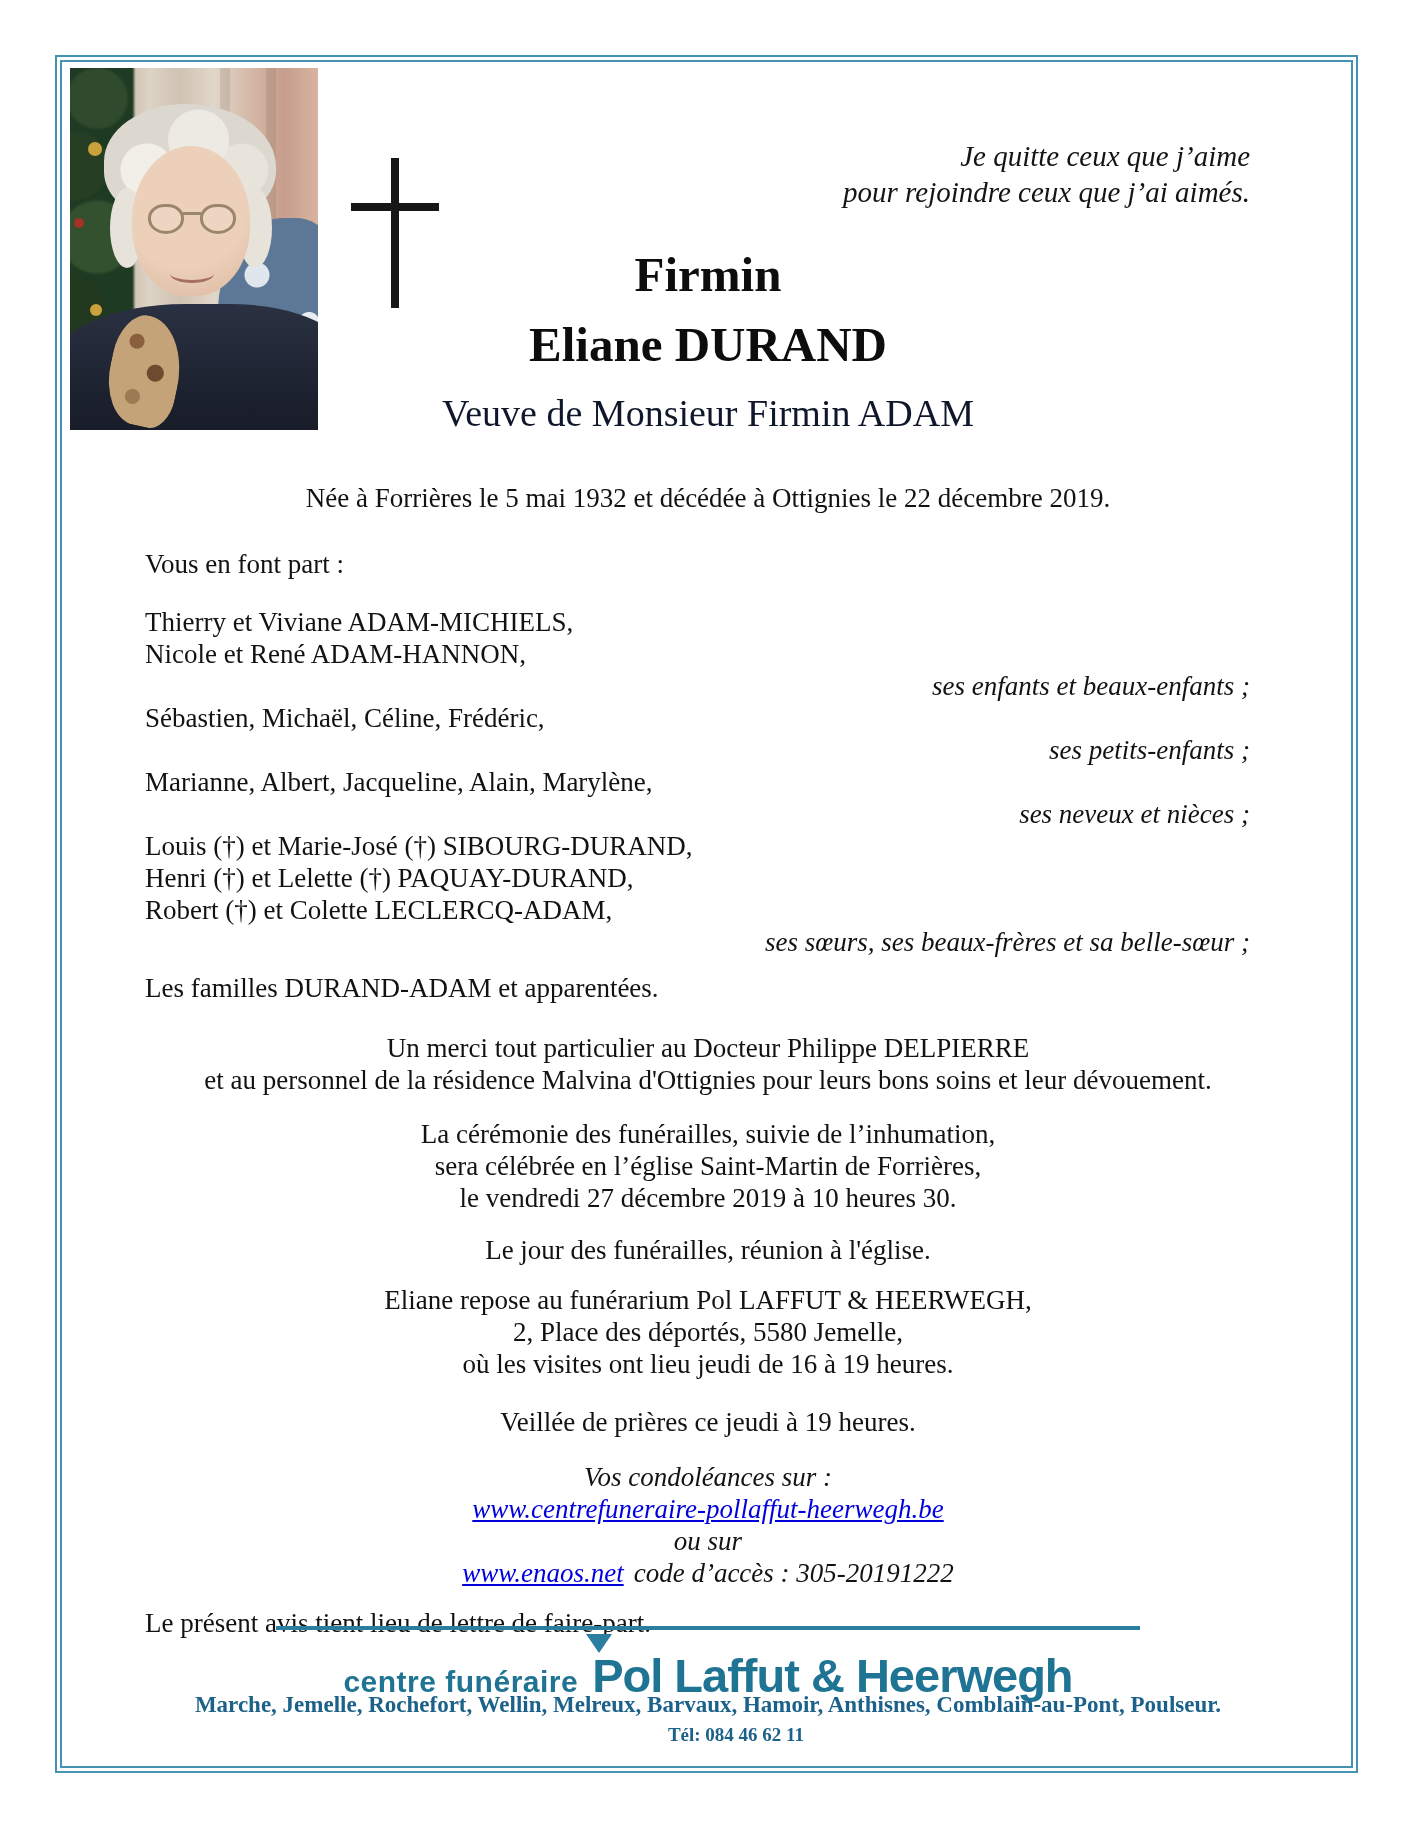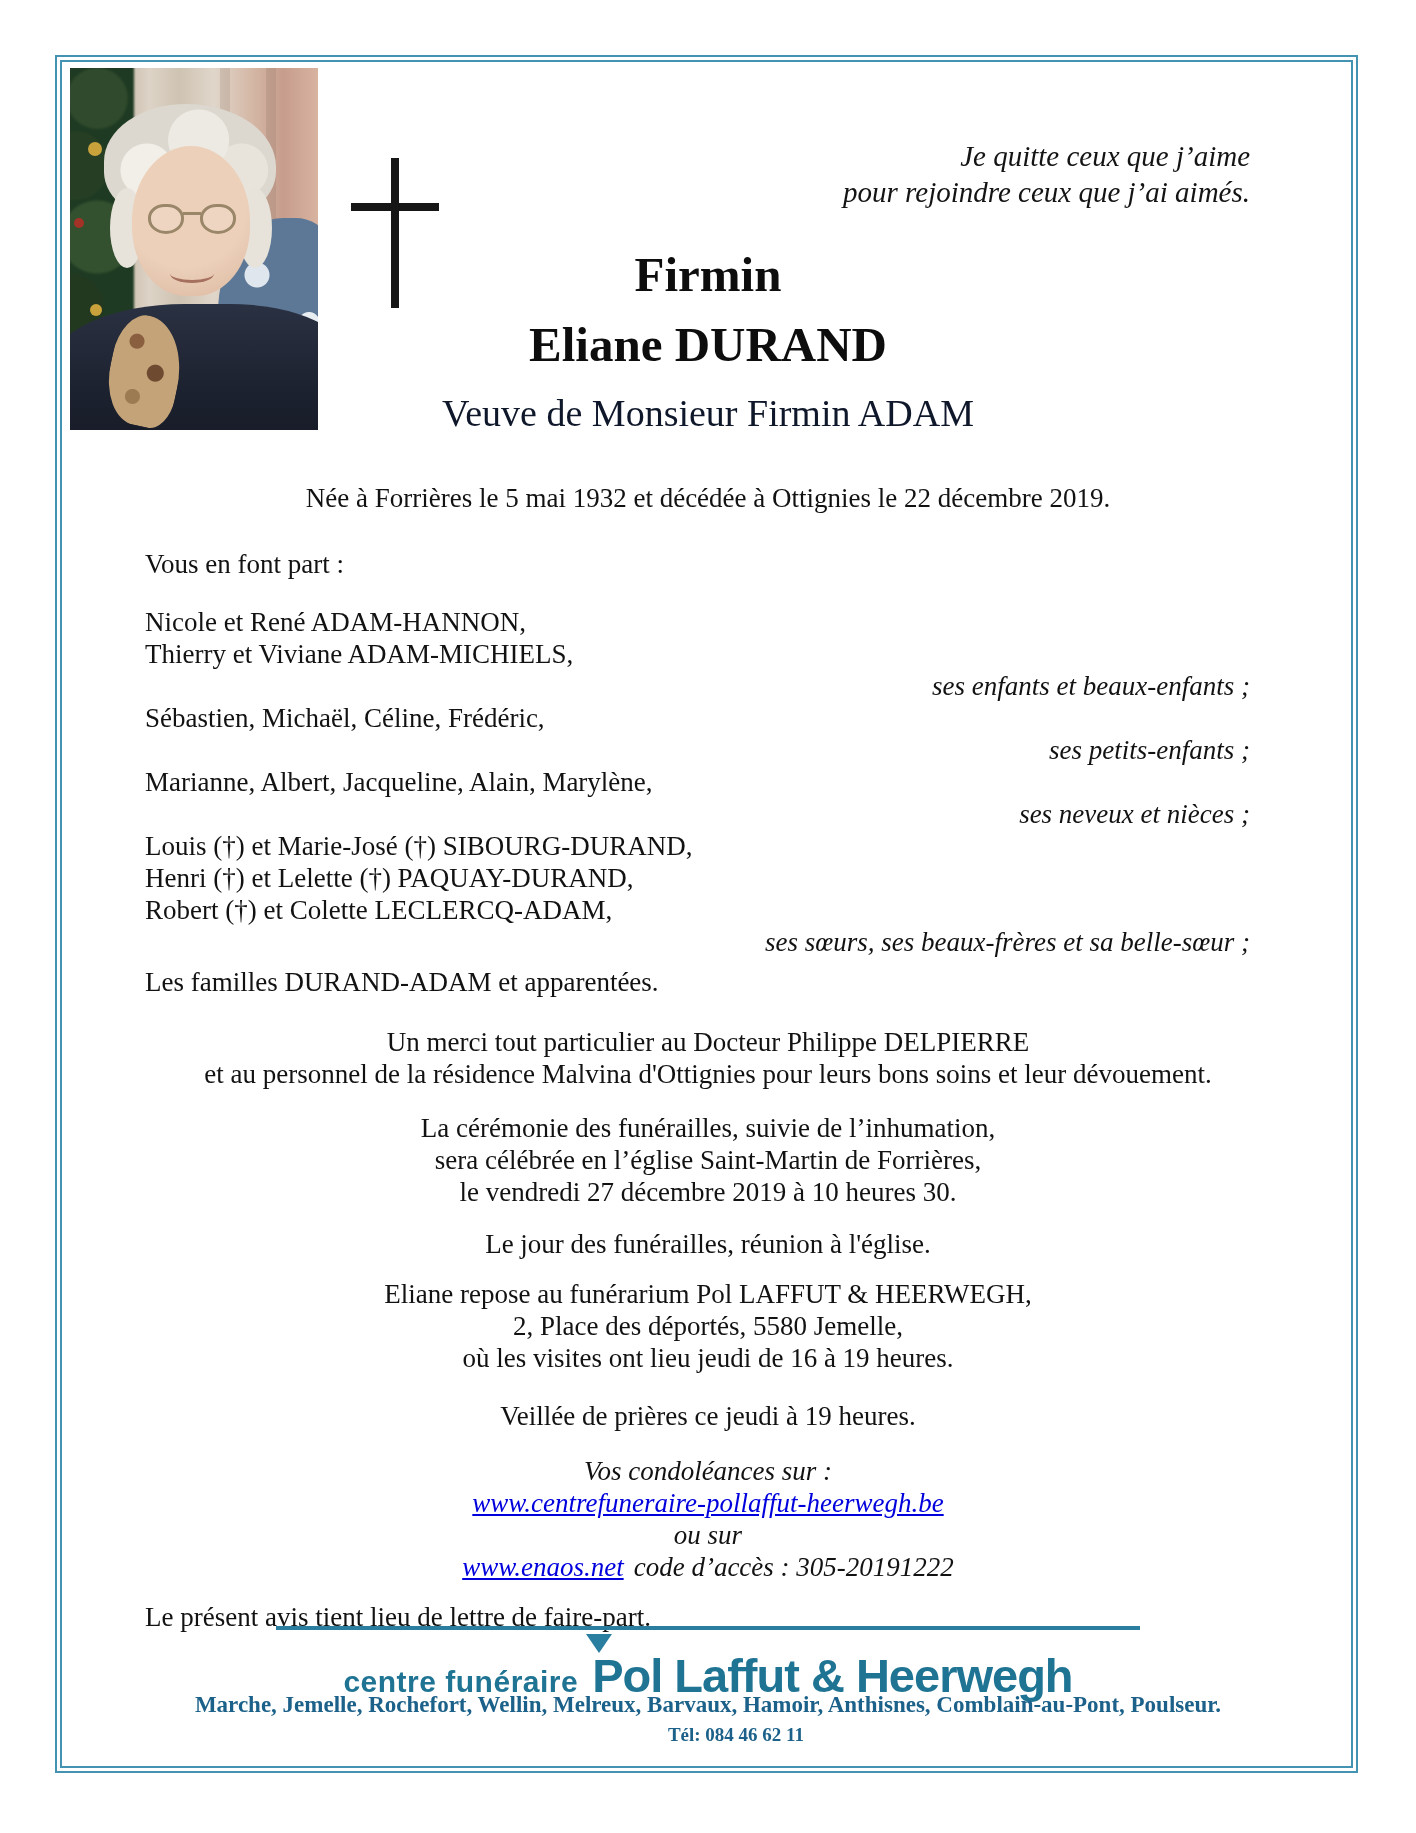--- a/index.html
+++ b/index.html
@@ -100,21 +100,21 @@
     position:absolute;left:145px;top:462px;width:1126px;
     font-size:27px;line-height:32px;color:#121212;
   }
   .main > div{min-height:32px;}
   .center{text-align:center;margin-top:20px;}
   .right{text-align:right;font-style:italic;padding-right:21px;}
   .b{font-weight:normal;}
   .it{font-style:italic;}
   .mt-intro{margin-top:34px;}
   .mt-names{margin-top:26px;}
-  .mt-fam{margin-top:8px;}
+  .mt-fam{margin-top:14px;}
   .mt-thanks{margin-top:28px;}
   .mt-cer{margin-top:22px;}
   .mt-meet{margin-top:20px;}
   .mt-rep{margin-top:18px;}
   .mt-vigil{margin-top:26px;}
   .mt-cond{margin-top:23px;}
   .mt-notice{margin-top:18px;}
   .link{color:#0000dd;text-decoration:underline;font-style:italic;cursor:pointer;}
   
   .footer-rule{position:absolute;left:276px;top:1626px;width:864px;height:4px;background:#2a7ea0;}
@@ -183,22 +183,22 @@
     <div class="subtitle">Veuve de Monsieur Firmin ADAM</div>
   </div>
 
   <div class="main">
 
     <div class="center">Née à Forrières le 5 mai 1932 et décédée à Ottignies le 22 décembre 2019.</div>
 
     <div class="mt-intro">Vous en font part :</div>
 
     <div class="mt-names">
+      <div>Thierry et Viviane ADAM-MICHIELS,</div>
       <div>Nicole et René ADAM-HANNON,</div>
-      <div>Thierry et Viviane ADAM-MICHIELS,</div>
       <div class="right">ses enfants et beaux-enfants ;</div>
     </div>
 
     <div>
       <div>Sébastien, Michaël, Céline, Frédéric,</div>
       <div class="right">ses petits-enfants ;</div>
     </div>
 
     <div>
       <div>Marianne, Albert, Jacqueline, Alain, Marylène,</div>

